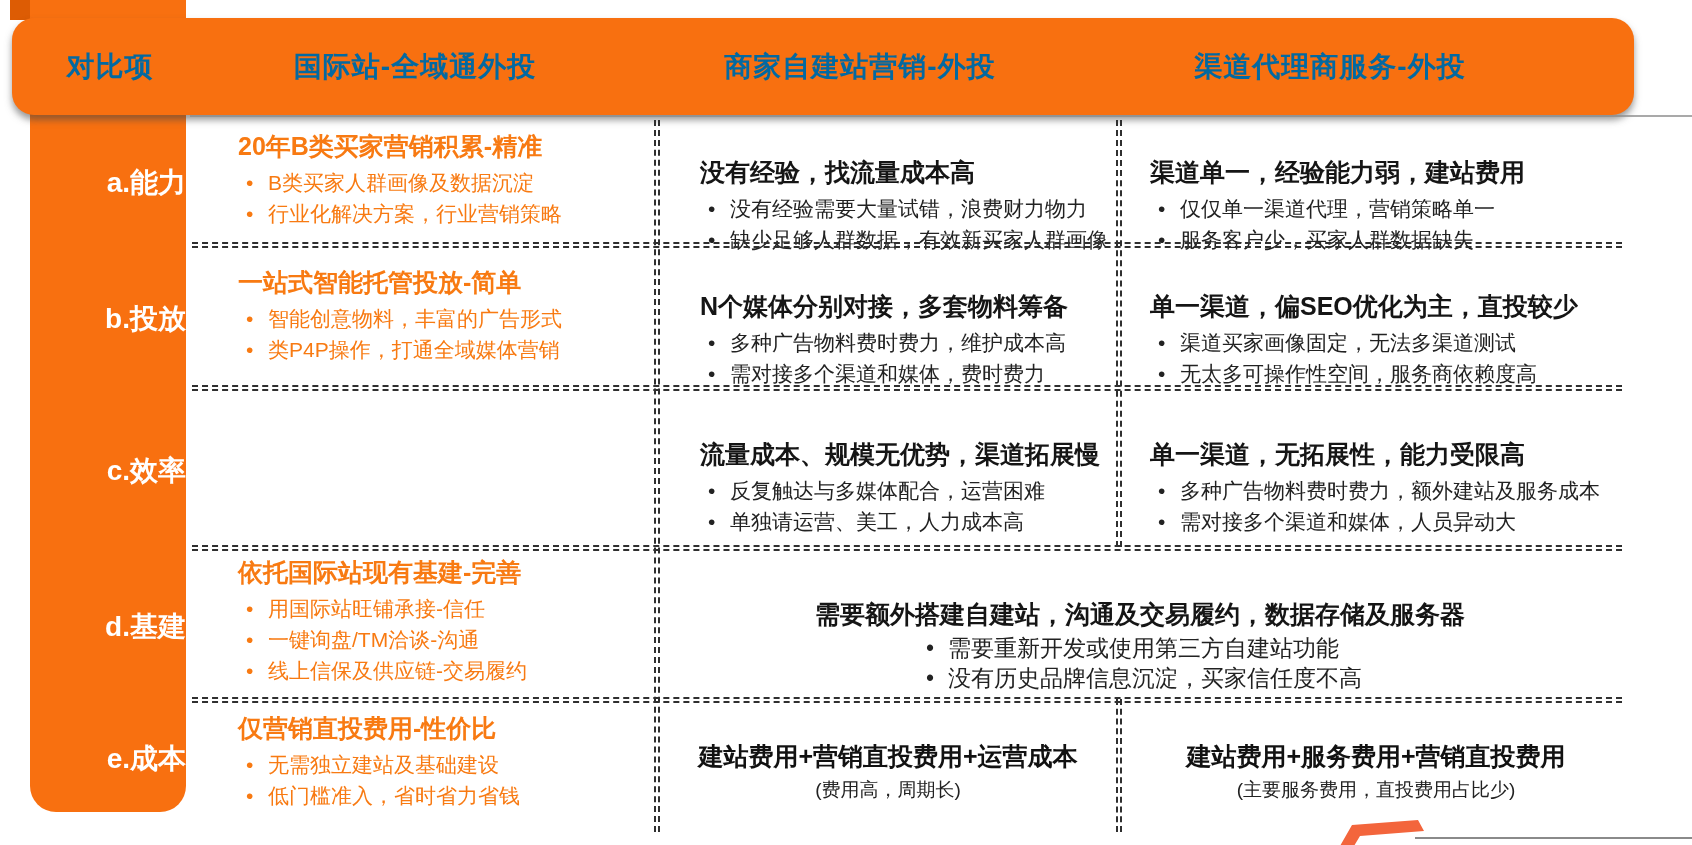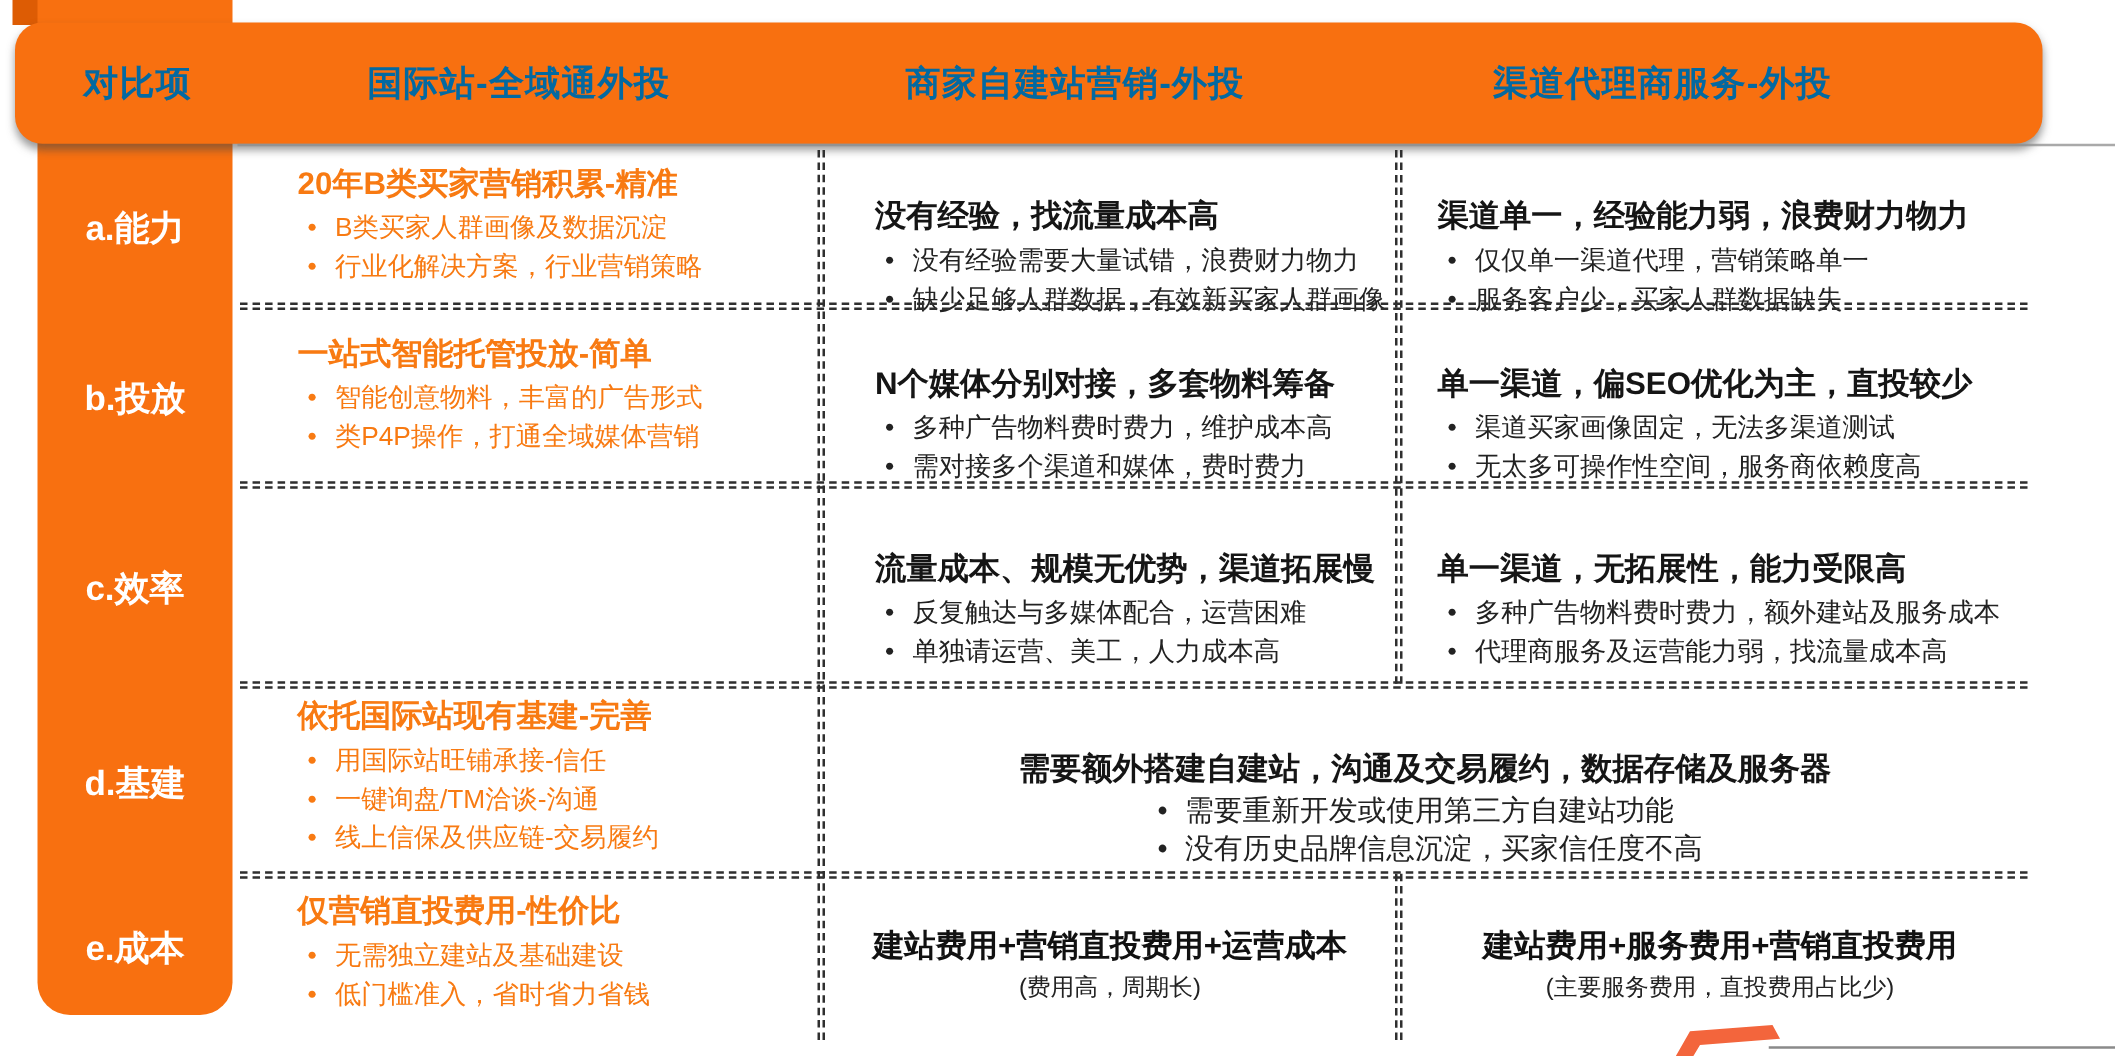--- a/index.html
+++ b/index.html
@@ -27,21 +27,21 @@
   }
   .hc0{left:30px;width:160px;}
   .hc1{left:250px;width:330px;}
   .hc2{left:680px;width:360px;}
   .hc3{left:1150px;width:360px;}
   .header-underline{
     position:absolute;left:190px;top:115px;width:1502px;height:2px;background:#8c8c8c;opacity:.75;
   }
   
   .row-label{
-    position:absolute;left:30px;width:156px;text-align:center;
+    position:absolute;left:30px;width:156px;text-align:right;
     color:#ffffff;font-weight:800;font-size:28px;white-space:nowrap;
   }
   
   .cell{position:absolute;white-space:nowrap;}
   .t-or{color:#f87a12;font-weight:800;font-size:25px;margin-bottom:4px;}
   .t-bk{color:#151515;font-weight:800;font-size:25px;margin-bottom:4px;margin-top:20px;}
   .bullets-or .bullet{color:#f87a12;}
   .bullet{
     position:relative;font-size:21px;line-height:31px;padding-left:30px;color:#222;
   }
@@ -97,21 +97,21 @@
       <div class="bullet">B类买家人群画像及数据沉淀</div>
       <div class="bullet">行业化解决方案，行业营销策略</div>
     </div>
   </div>
   <div class="cell" style="left:700px;top:136px">
     <div class="t-bk">没有经验，找流量成本高</div>
     <div class="bullet">没有经验需要大量试错，浪费财力物力</div>
     <div class="bullet">缺少足够人群数据，有效新买家人群画像</div>
   </div>
   <div class="cell" style="left:1150px;top:136px">
-    <div class="t-bk">渠道单一，经验能力弱，浪费财力物力</div>
+    <div class="t-bk">渠道单一，经验能力弱，建站费用</div>
     <div class="bullet">仅仅单一渠道代理，营销策略单一</div>
     <div class="bullet">服务客户少，买家人群数据缺失</div>
   </div>
 
   <div class="cell" style="left:238px;top:266px">
     <div class="t-or">一站式智能托管投放-简单</div>
     <div class="bullets-or">
       <div class="bullet">智能创意物料，丰富的广告形式</div>
       <div class="bullet">类P4P操作，打通全域媒体营销</div>
     </div>
@@ -128,21 +128,21 @@
   </div>
 
   <div class="cell" style="left:700px;top:418px">
     <div class="t-bk">流量成本、规模无优势，渠道拓展慢</div>
     <div class="bullet">反复触达与多媒体配合，运营困难</div>
     <div class="bullet">单独请运营、美工，人力成本高</div>
   </div>
   <div class="cell" style="left:1150px;top:418px">
     <div class="t-bk">单一渠道，无拓展性，能力受限高</div>
     <div class="bullet">多种广告物料费时费力，额外建站及服务成本</div>
-    <div class="bullet">代理商服务及运营能力弱，找流量成本高</div>
+    <div class="bullet">需对接多个渠道和媒体，人员异动大</div>
   </div>
 
   <div class="cell" style="left:238px;top:556px">
     <div class="t-or">依托国际站现有基建-完善</div>
     <div class="bullets-or">
       <div class="bullet">用国际站旺铺承接-信任</div>
       <div class="bullet">一键询盘/TM洽谈-沟通</div>
       <div class="bullet">线上信保及供应链-交易履约</div>
     </div>
   </div>

